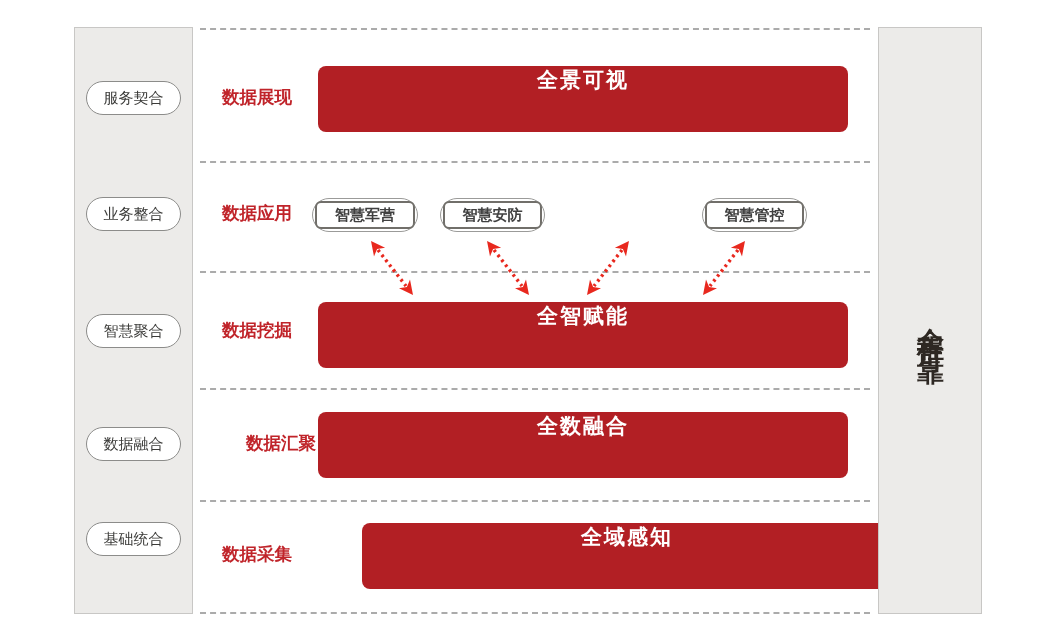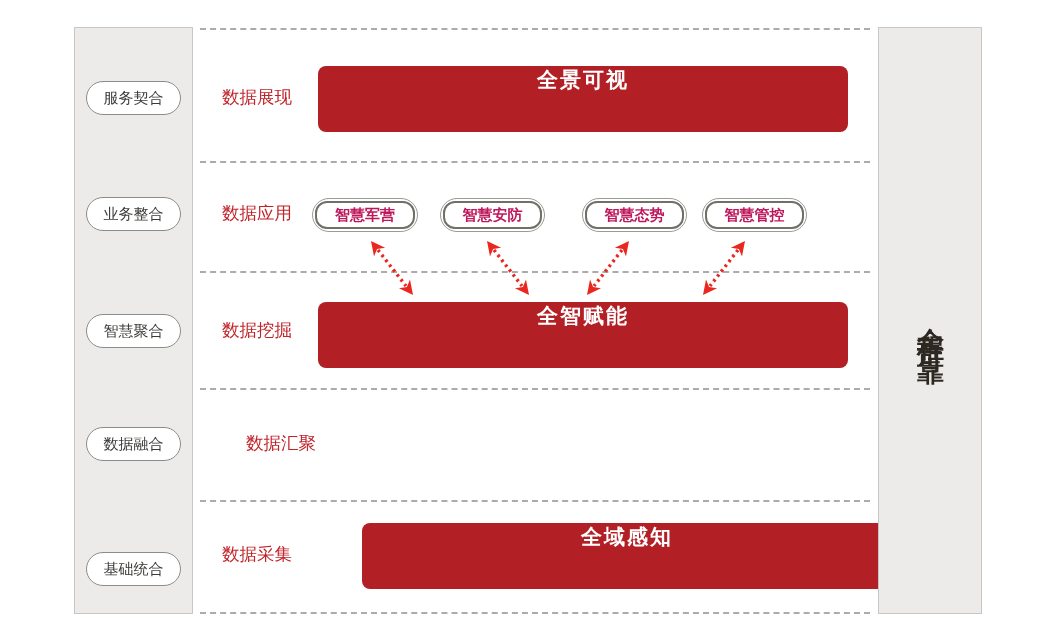--- a/index.html
+++ b/index.html
@@ -34,31 +34,31 @@
   .side-pill{
     position:absolute;
     left:11px;width:95px;height:34px;
     background:#ffffff;
     border:1px solid #8C8C8A;
     border-radius:17px;
     box-sizing:border-box;
     display:flex;align-items:center;justify-content:center;
     font-size:15px;color:#3B3B39;
   }
-  .sp-0{top:53px;}.sp-1{top:169px;}.sp-2{top:286px;}.sp-3{top:399px;}.sp-4{top:524px;}
+  .sp-0{top:53px;}.sp-1{top:169px;}.sp-2{top:286px;}.sp-3{top:399px;}.sp-4{top:494px;}
   
   .dotted{
     position:absolute;left:200px;width:670px;height:0;
     border-top:2px dashed #ABABAB;
   }
   .dl-0{top:28px;}.dl-1{top:161px;}.dl-2{top:271px;}.dl-3{top:388px;}.dl-4{top:500px;}.dl-5{top:612px;}
   
   .cat-label{
     position:absolute;left:222px;width:90px;
-    font-size:17.5px;font-weight:normal;color:#C0242A;
+    font-size:17.5px;font-weight:bold;color:#C0242A;
     line-height:22px;
   }
   .cl-0{top:86px;}.cl-1{top:202px;}.cl-2{top:319px;}.cl-3{top:432px;margin-left:24px;}.cl-4{top:543px;}
   
   .red-bar{
     position:absolute;left:318px;width:530px;height:66px;
     background:#B21F24;
     border-radius:8px;
     display:flex;align-items:flex-start;justify-content:center;
     color:#ffffff;font-size:21px;font-weight:bold;letter-spacing:2px;
@@ -69,24 +69,24 @@
     position:absolute;top:198px;height:34px;
     background:#ffffff;
     border:1px solid #9B9B99;
     border-radius:18px;
     padding:2px;
     box-sizing:border-box;
   }
   .app-pill-inner{
     height:100%;
     border:2px solid #716F6A;
-    border-radius:12px;
+    border-radius:6px;
     box-sizing:border-box;
     display:flex;align-items:center;justify-content:center;
-    font-size:15px;font-weight:bold;color:#be185d;
+    font-size:15px;font-weight:bold;color:#404040;
     padding:0 12px;
     white-space:nowrap;
   }
   .ap-0{left:312px;width:106px;}
   .ap-1{left:440px;width:105px;}
   .ap-2{left:582px;width:105px;}
   .ap-3{left:702px;width:105px;}
   
   .arrow{position:absolute;top:234px;width:60px;height:68px;}
   .ar-0{left:362px;}
@@ -129,32 +129,32 @@
   <div class="cat-label cl-2">数据挖掘</div>
   <div class="cat-label cl-3">数据汇聚</div>
   <div class="cat-label cl-4">数据采集</div>
 
   <div class="red-bar rb-0">
     <span>全景可视</span>
   </div>
   <div class="red-bar rb-1">
     <span>全智赋能</span>
   </div>
+  <div class="red-bar rb-2">
+    <span>全数融合</span>
+  </div>
   <div class="red-bar rb-3">
     <span>全域感知</span>
   </div>
 
   <div class="app-pill ap-0">
     <div class="app-pill-inner">智慧军营</div>
   </div>
   <div class="app-pill ap-1">
     <div class="app-pill-inner">智慧安防</div>
-  </div>
-  <div class="app-pill ap-2">
-    <div class="app-pill-inner">智慧态势</div>
   </div>
   <div class="app-pill ap-3">
     <div class="app-pill-inner">智慧管控</div>
   </div>
 
   <svg class="arrow ar-0" viewBox="0 0 60 68">
     <line x1="16" y1="16" x2="44" y2="52" stroke="#E8281E" stroke-width="3.4" stroke-dasharray="2.6 3.6"></line>
     <path d="M9 7 L12 22.4 L15.1 14.9 L23.1 13.8 Z" fill="#E8281E"></path>
     <path d="M51 61 L37 54.2 L44.9 53.1 L48 45.6 Z" fill="#E8281E"></path>
   </svg>

